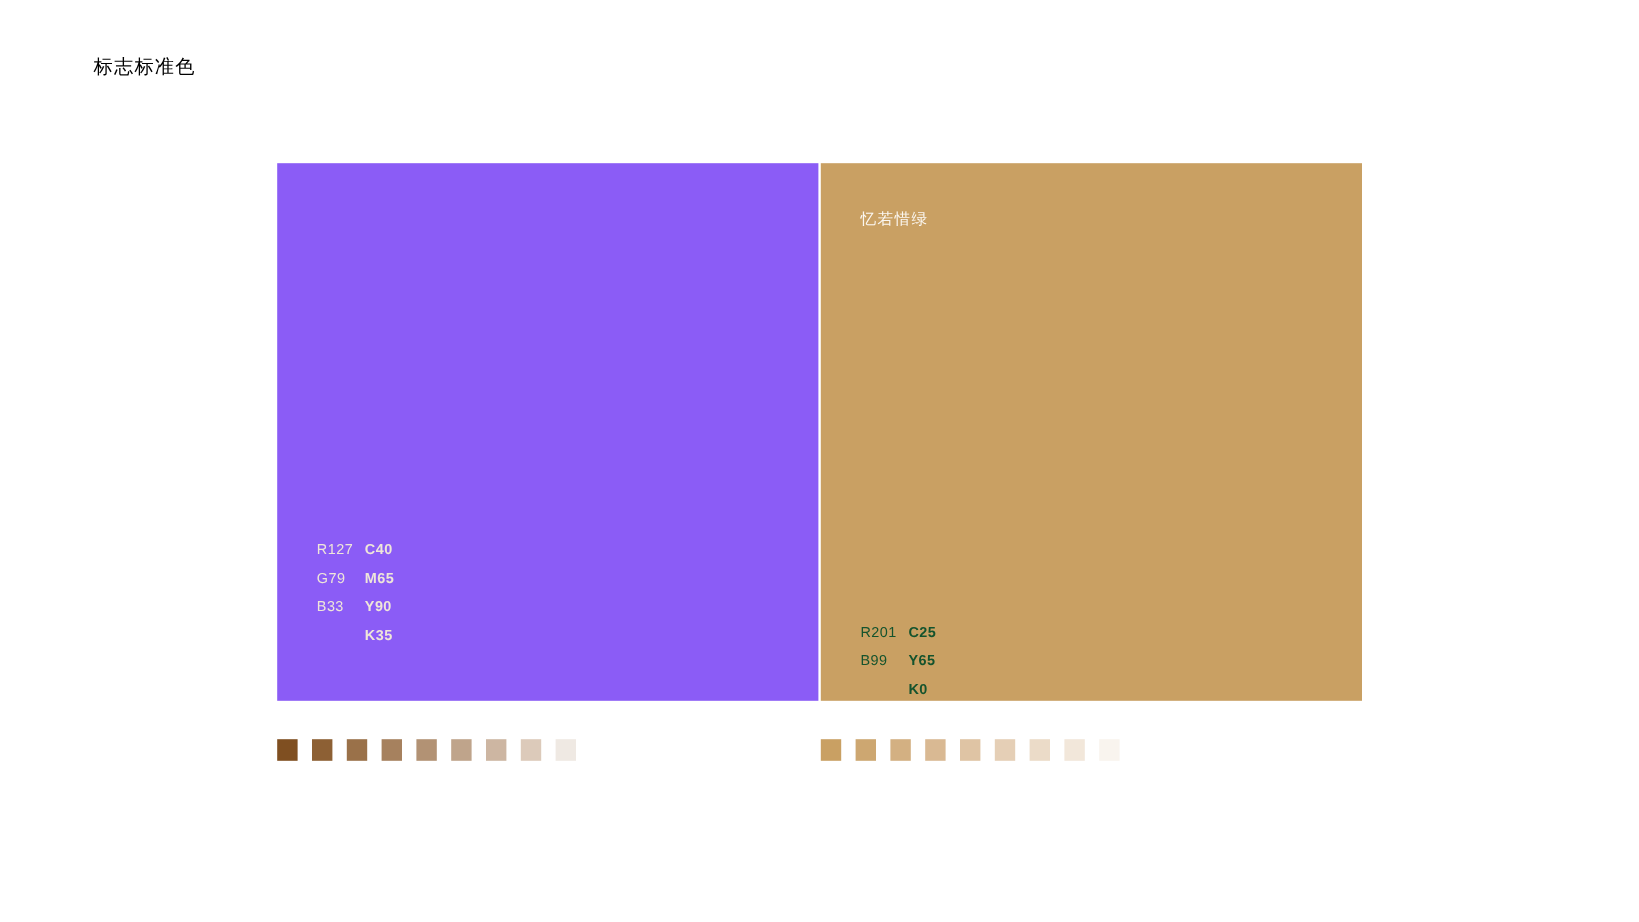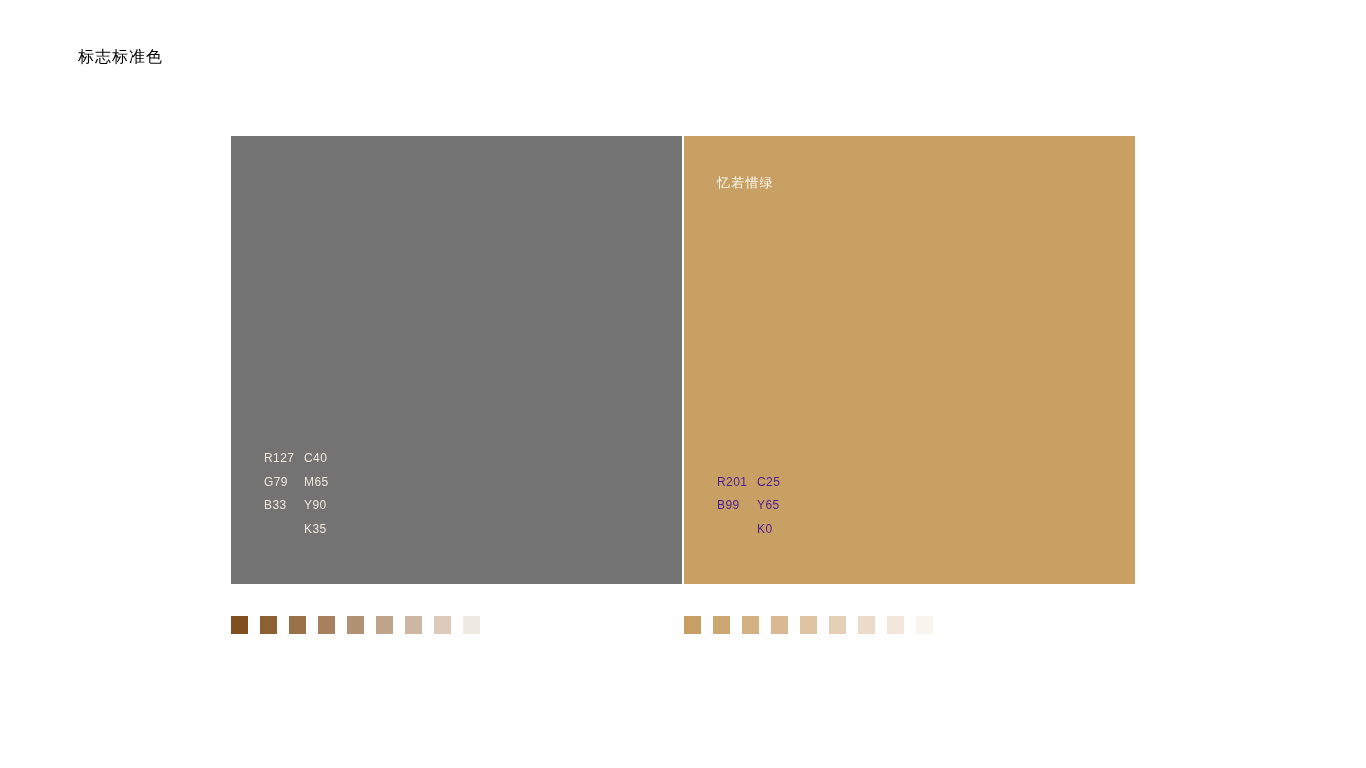--- a/index.html
+++ b/index.html
@@ -77,22 +77,22 @@
     align-items: flex-start;
   }
   .value-cell {
     font-size: 12px;
     letter-spacing: 0.4px;
     line-height: 16px;
     color: #efe6d9;
     white-space: nowrap;
   }
   .value-cell.rgb { width: 40px; }
-  .value-cell.cmyk { width: 60px; }
-  .panel-secondary .value-cell { color: #4c1d95; }
+  .value-cell.cmyk { width: 60px; font-weight: bold; }
+  .panel-secondary .value-cell { color: #14532d; margin-top: 45px; }
 
   
   .strip {
     position: absolute;
     top: 616px;
     height: 18px;
   }
   .strip-primary { left: 231px; }
   .strip-secondary { left: 684px; }
   .swatch {
@@ -104,21 +104,21 @@
 </style>
 </head>
 <body style="background: rgb(255, 255, 255);">
 
 <div class="page">
 
   <div class="page-title" style="color: #000000;">标志标准色</div>
 
   <div class="panels">
 
-    <div class="panel panel-primary" style="background: #737373;">
+    <div class="panel panel-primary" style="background: #8b5cf6;">
       <div class="panel-name"></div>
       <div class="values">
         <div class="value-row">
           <span class="value-cell rgb">R127</span>
           <span class="value-cell cmyk">C40</span>
         </div>
         <div class="value-row">
           <span class="value-cell rgb">G79</span>
           <span class="value-cell cmyk">M65</span>
         </div>

